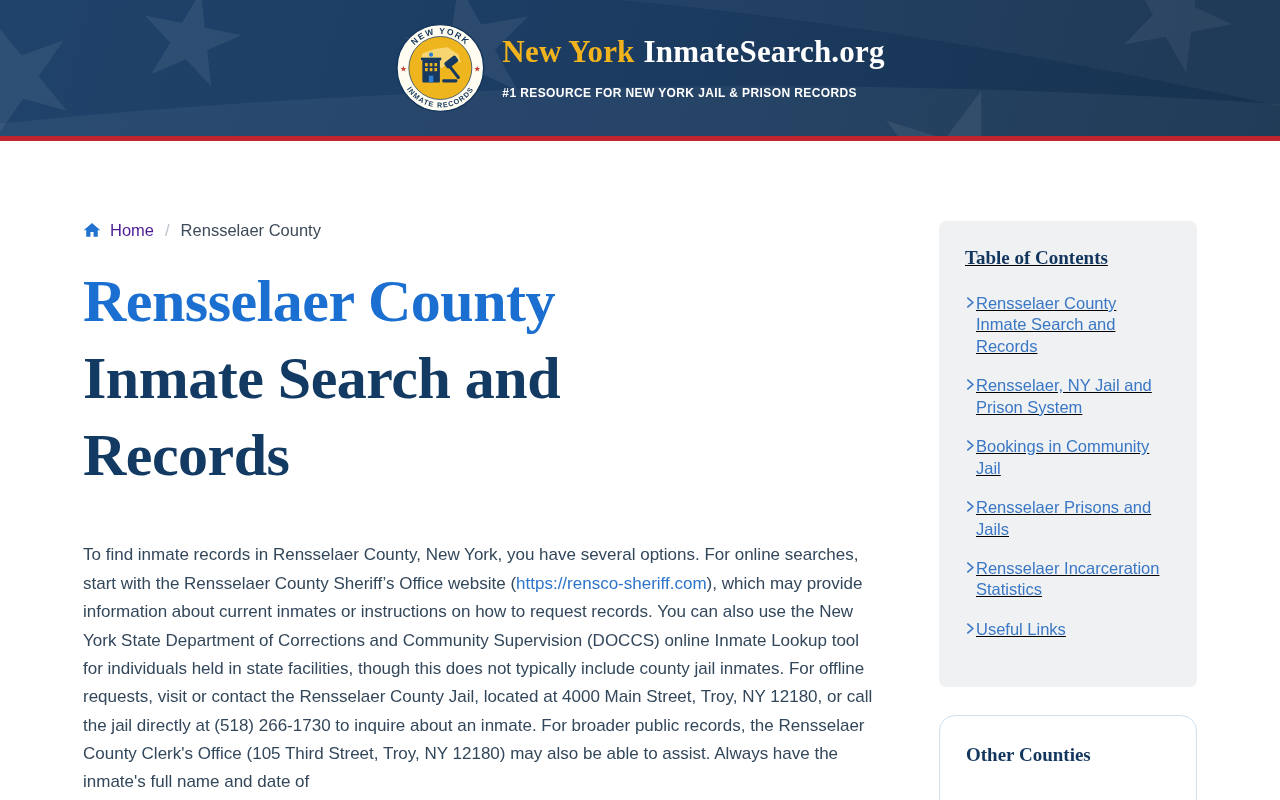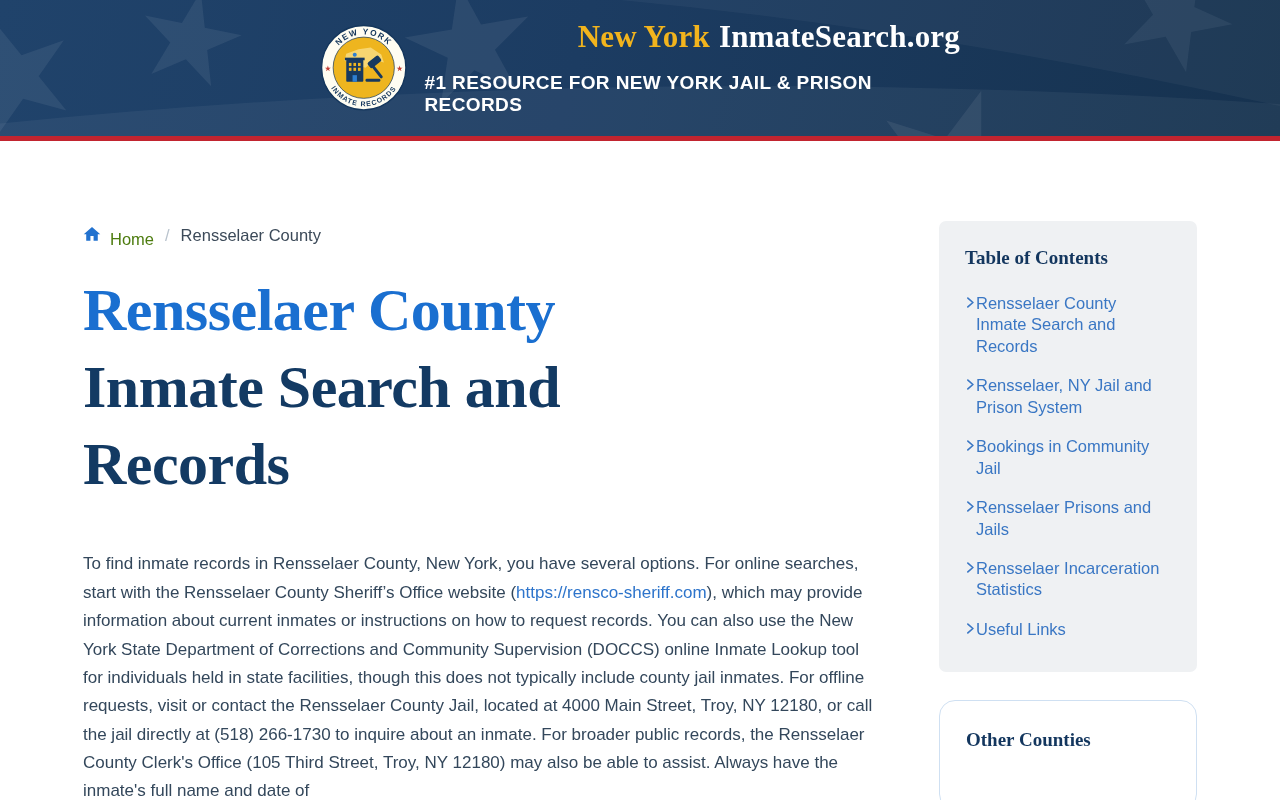--- a/index.html
+++ b/index.html
@@ -27,42 +27,42 @@
   .seal { display: block; }
   .brand-title {
     font-family: "Liberation Serif", serif;
     font-weight: bold; font-size: 31px; line-height: 1.05;
     color: #ffffff; letter-spacing: 0.2px; text-align: right;
   }
   .brand-gold { color: #f2b41d; }
   .brand-white { color: #ffffff; margin-left: 9px; }
   .brand-tagline {
     margin-top: 18px;
-    font-size: 19px; font-weight: bold; color: #ffffff;
+    font-size: 12px; font-weight: bold; color: #ffffff;
     letter-spacing: 0.4px;
   }
 
   
   .container {
     width: 1114px; margin: 0 auto;
     padding-top: 80px;
     display: flex; gap: 40px;
     align-items: flex-start;
   }
   .content-col { flex: 1; min-width: 0; }
   .side-col { width: 258px; flex: 0 0 258px; }
 
   
   .breadcrumb {
     display: flex; align-items: center; gap: 9px;
     font-size: 16.5px; color: #3c4a59;
   }
   .breadcrumb .home-ic { display: inline-flex; margin-top: -2px; }
   .breadcrumb a {
-    color: #4d7c0f; text-decoration: none; margin-top: 9px;
+    color: #4c1d95; text-decoration: none;
   }
   .breadcrumb .sep { color: #b9c3cd; padding: 0 2px; }
   .breadcrumb .current { color: #3c4a59; }
 
   
   h1.page-title {
     margin: 23px 0 0 0;
     max-width: 680px;
     font-family: "Liberation Serif", serif;
     font-weight: bold;
@@ -78,21 +78,22 @@
     max-width: 796px;
     font-size: 17px; line-height: 1.67;
     color: #33475b;
   }
   .lead-text a { color: #2d74cb; text-decoration: none; }
 
   
   .toc-card {
     background: #eff1f3;
     border-radius: 7px;
-    padding: 26px 26px 14px 26px;
+    padding: 26px 26px 29px 26px;
+    text-decoration: underline;
   }
   .card-title {
     margin: 0;
     font-family: "Liberation Serif", serif;
     font-weight: bold; font-size: 19px;
     color: #13365e;
   }
   .toc-list {
     list-style: none; margin: 24px 0 0 0; padding: 0;
   }

